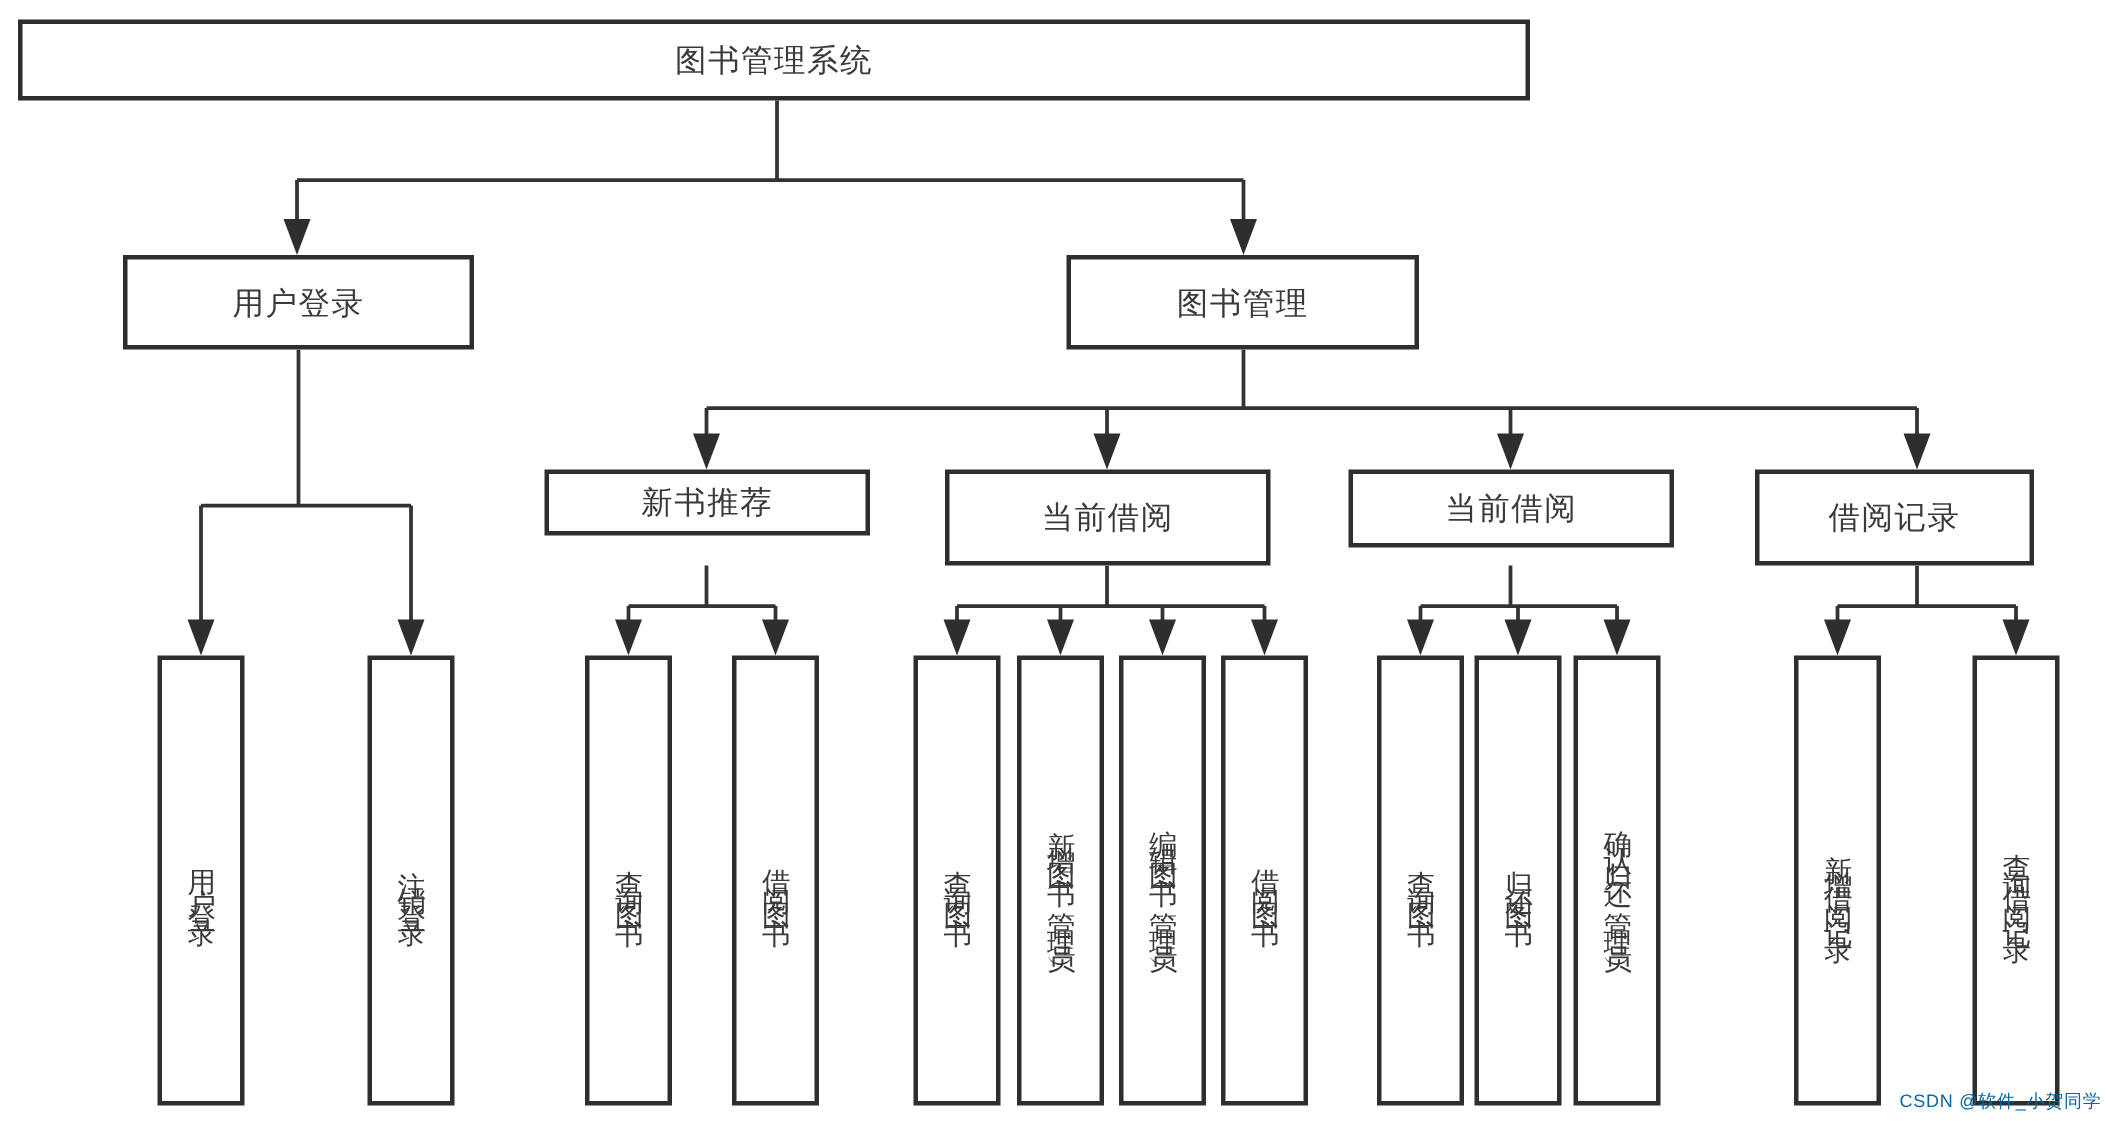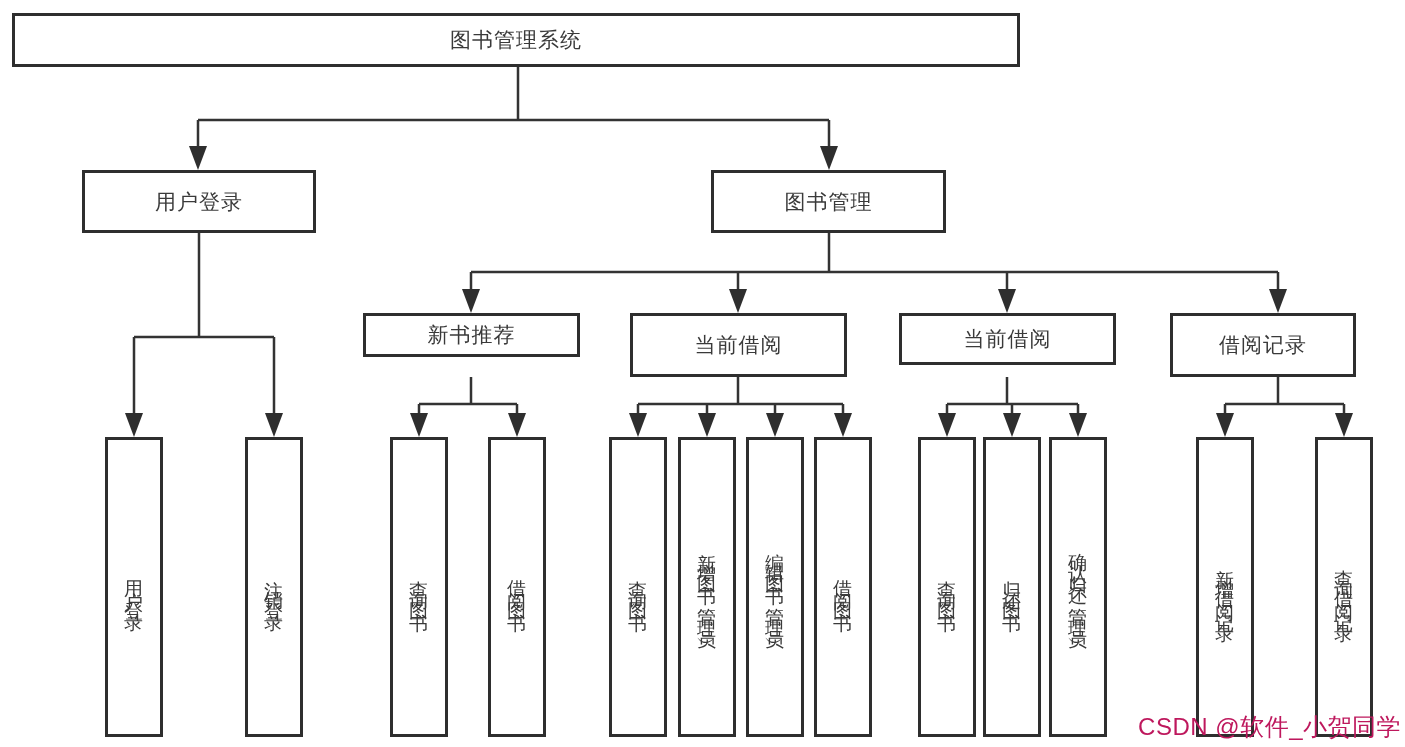--- a/index.html
+++ b/index.html
@@ -53,22 +53,22 @@
     writing-mode: vertical-rl;
     font-size: 19px;
     line-height: 1;
     letter-spacing: 11px;
     white-space: nowrap;
   }
   .watermark {
     position: absolute;
     right: 4px;
     bottom: 4px;
-    font-size: 24px;
-    color: #be185d;
+    font-size: 12px;
+    color: #0369a1;
     letter-spacing: 0.5px;
     white-space: nowrap;
   }
 </style>
 </head>
 <body>
 
 <div id="canvas">
 
   <svg id="wires" width="1405" height="747">

